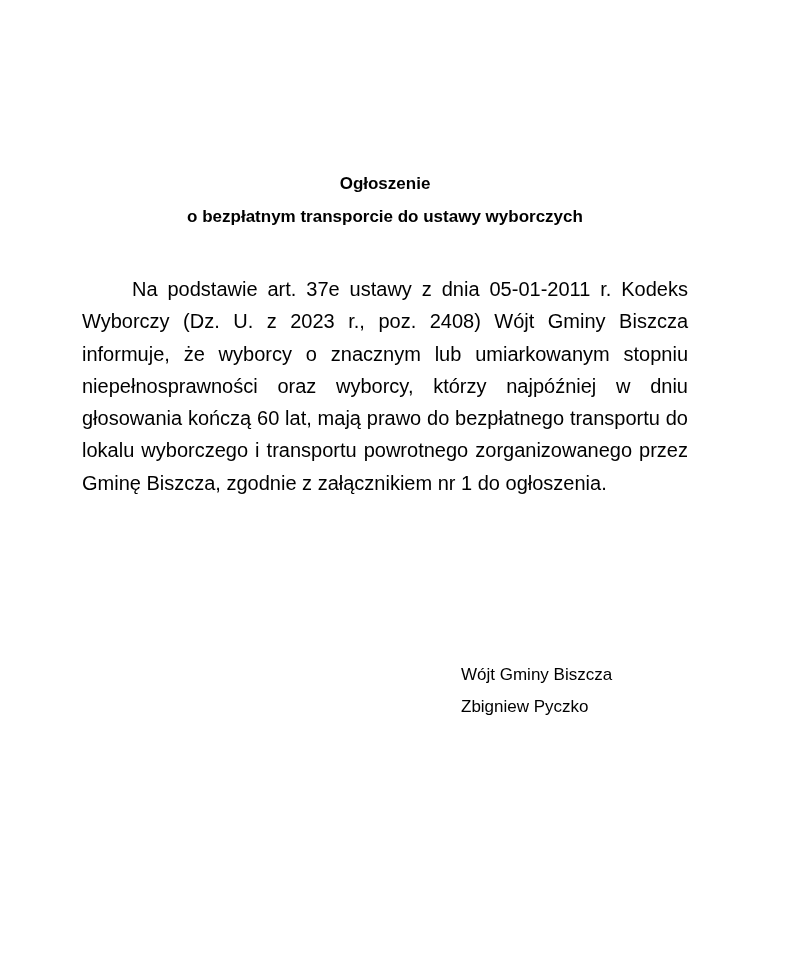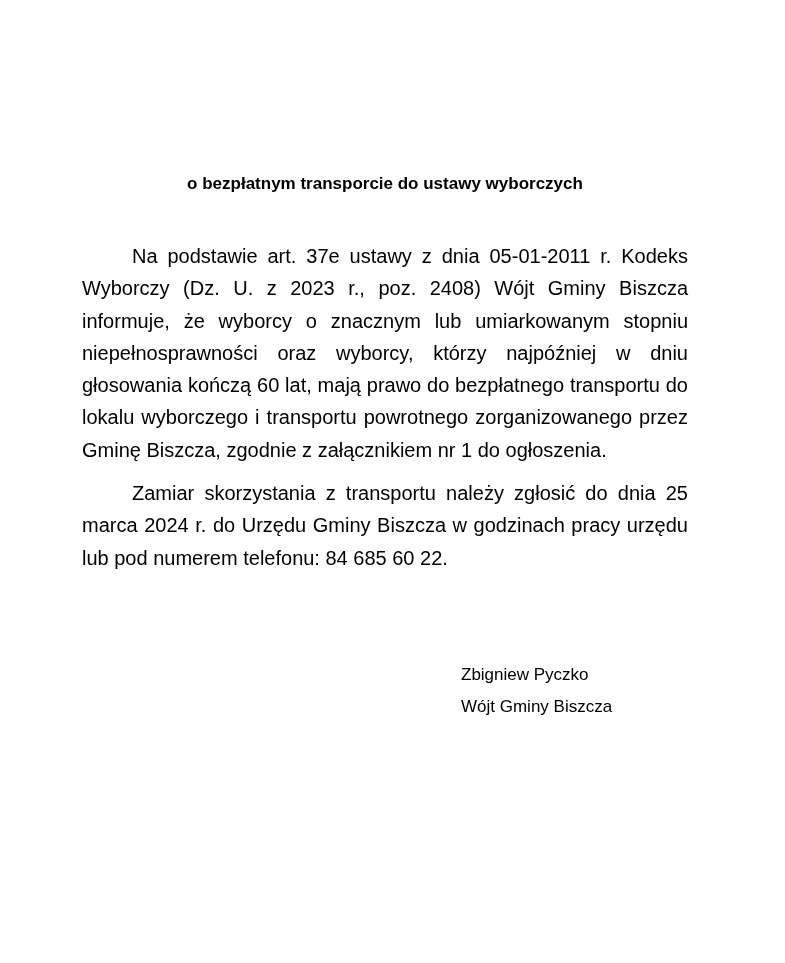--- a/index.html
+++ b/index.html
@@ -56,27 +56,27 @@
     white-space: nowrap;
   }
 </style>
 </head>
 <body>
 
 <div class="page">
   <div class="doc-body">
 
     <div class="title-block">
+      <h1 class="doc-title">Ogłoszenie</h1>
       <h2 class="doc-subtitle">o bezpłatnym transporcie do ustawy wyborczych</h2>
     </div>
 
     <div class="paragraphs">
       <p>Na podstawie art. 37e ustawy z dnia 05-01-2011 r. Kodeks Wyborczy (Dz. U. z 2023 r., poz. 2408) Wójt Gminy Biszcza informuje, że wyborcy o znacznym lub umiarkowanym stopniu niepełnosprawności oraz wyborcy, którzy najpóźniej w dniu głosowania kończą 60 lat, mają prawo do bezpłatnego transportu do lokalu wyborczego i transportu powrotnego zorganizowanego przez Gminę Biszcza, zgodnie z załącznikiem nr 1 do ogłoszenia.</p>
-      <p>Zamiar skorzystania z transportu należy zgłosić do dnia 25 marca 2024 r. do Urzędu Gminy Biszcza w godzinach pracy urzędu lub pod numerem telefonu: 84 685 60 22.</p>
     </div>
 
   </div>
 
   <div class="signature-block">
+    <div>Wójt Gminy Biszcza</div>
     <div>Zbigniew Pyczko</div>
-    <div>Wójt Gminy Biszcza</div>
   </div>
 </div>
 
 </body></html>

